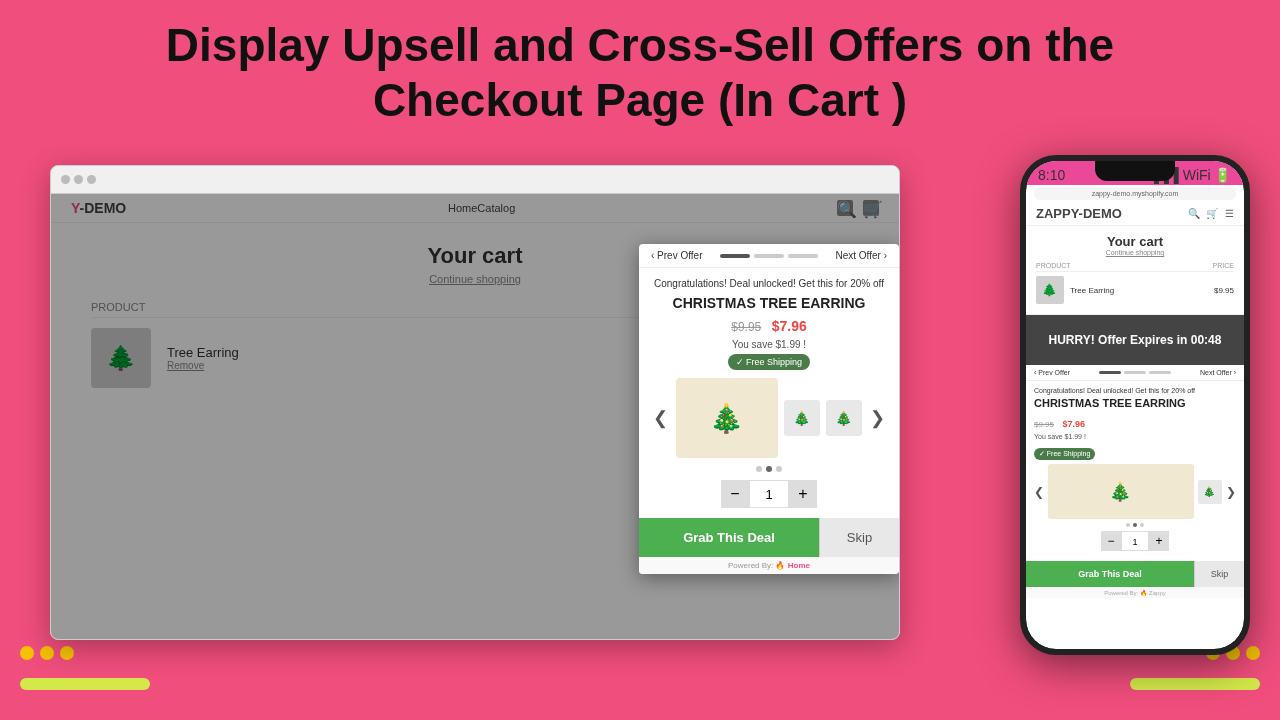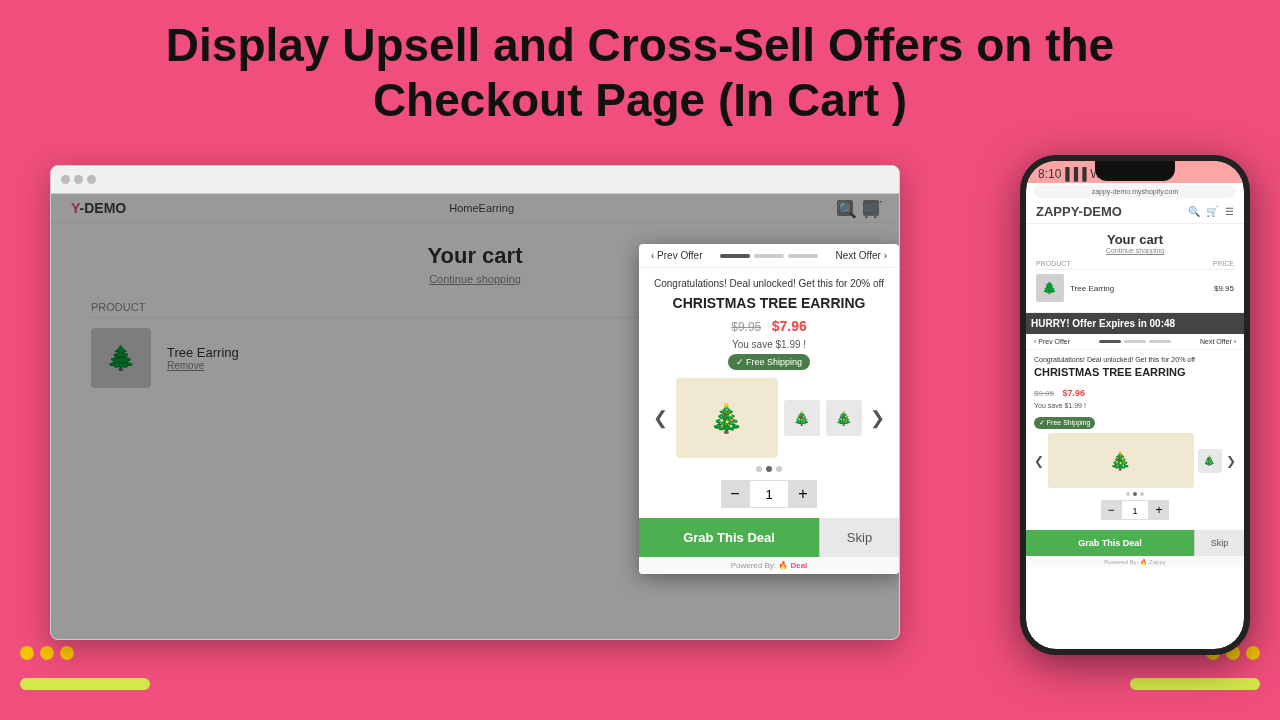--- a/index.html
+++ b/index.html
@@ -429,26 +429,26 @@
       transform: translateX(-50%);
       z-index: 10;
     }
     .mobile-screen {
       background: white;
       height: 100%;
       overflow: hidden;
       border-radius: 30px;
     }
     .mobile-status-bar {
-      background: #fca5a5;
+      background: #ec4899;
       padding: 6px 12px 2px;
       display: flex;
-      justify-content: flex-start;
-      align-items: center;
-      font-size: 12px;
+      justify-content: space-between;
+      align-items: center;
+      font-size: 14px;
       color: #333;
     }
     .mobile-url-bar {
       background: #f5f5f5;
       margin: 2px 8px;
       border-radius: 6px;
       padding: 3px 8px;
       font-size: 7px;
       color: #666;
       text-align: center;
@@ -514,23 +514,23 @@
 
     
     .mobile-popup {
       background: white;
       border-top: 1px solid #eee;
       margin-top: 2px;
     }
     .mobile-popup-header {
       background: #444;
       color: white;
-      text-align: left;
-      padding: 5px;
-      font-size: 10px;
+      text-align: center;
+      padding: 18px;
+      font-size: 12px;
       font-weight: bold;
     }
     .mobile-popup-nav {
       display: flex;
       justify-content: space-between;
       align-items: center;
       padding: 4px 8px;
       border-bottom: 1px solid #eee;
     }
     .mobile-popup-nav-btn {
@@ -705,21 +705,21 @@
     </div>
   </div>
   <div class="browser-content">
 
     <div class="shop-nav">
       <div class="shop-logo">
         <span style="color:#f04e7c;">Y</span>-DEMO
       </div>
       <div class="shop-nav-links">
         <span>Home</span>
-        <span>Earring</span>
+        <span>Catalog</span>
       </div>
       <div class="shop-nav-icons">
         <div class="nav-icon">🔍</div>
         <div class="nav-icon">🛒</div>
       </div>
     </div>
 
     <div class="cart-page">
       <div class="cart-title">Your cart</div>
       <div class="cart-subtitle">Continue shopping</div>
@@ -786,21 +786,21 @@
           </div>
         </div>
 
         <div class="popup-footer">
           <button class="btn-grab">Grab This Deal</button>
           <button class="btn-skip">Skip</button>
         </div>
 
         <div class="popup-powered">
           <span>Powered By:</span>
-          <span class="powered-zappy">🔥 Deal</span>
+          <span class="powered-zappy">🔥 Home</span>
         </div>
       </div>
     </div>
 
   </div>
 </div>
 
 <div class="mobile-mockup">
   <div class="mobile-notch"></div>
   <div class="mobile-screen">

